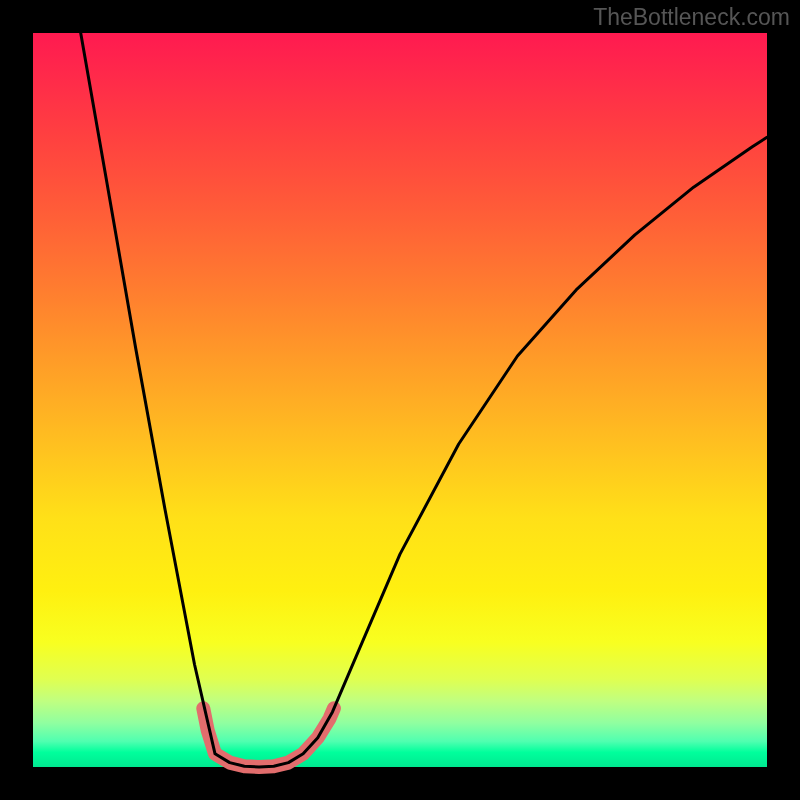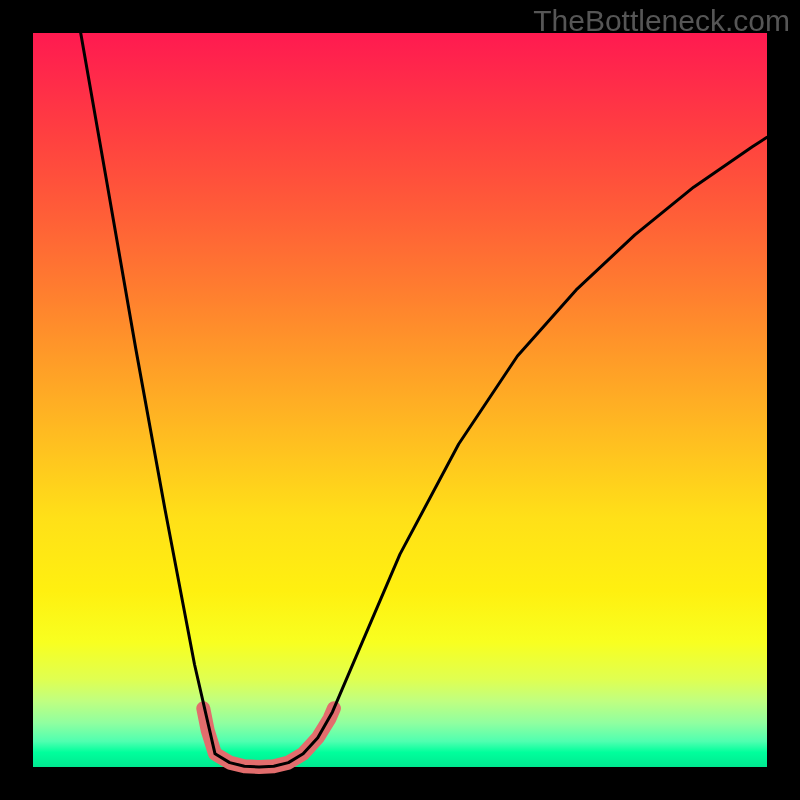--- a/index.html
+++ b/index.html
@@ -8,21 +8,21 @@
     position: relative;
     width: 800px;
     height: 800px;
     background: #000;
   }
   .watermark {
     position: absolute;
     top: 4px;
     right: 10px;
     font-family: Arial, Helvetica, sans-serif;
-    font-size: 30px;
+    font-size: 23px;
     font-weight: 500;
     color: #565656;
     letter-spacing: 0px;
     margin-left: 20px;
   }
   .plot-area {
     position: absolute;
     left: 33px;
     top: 33px;
     width: 734px;

